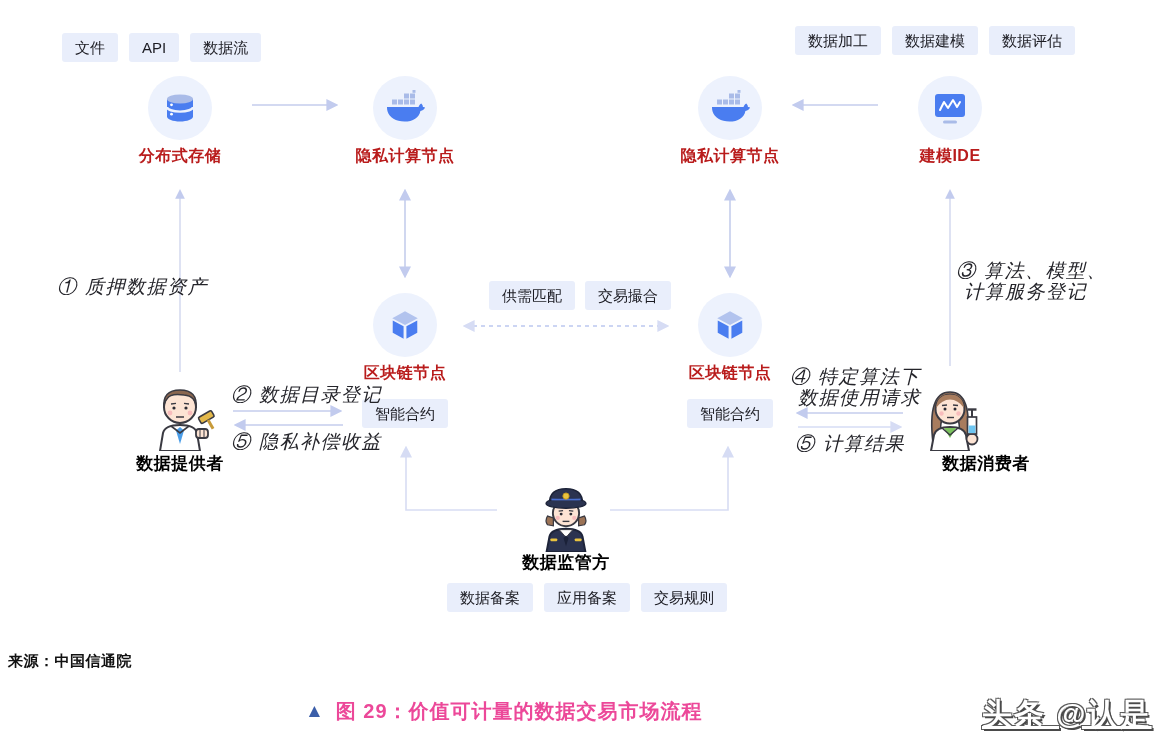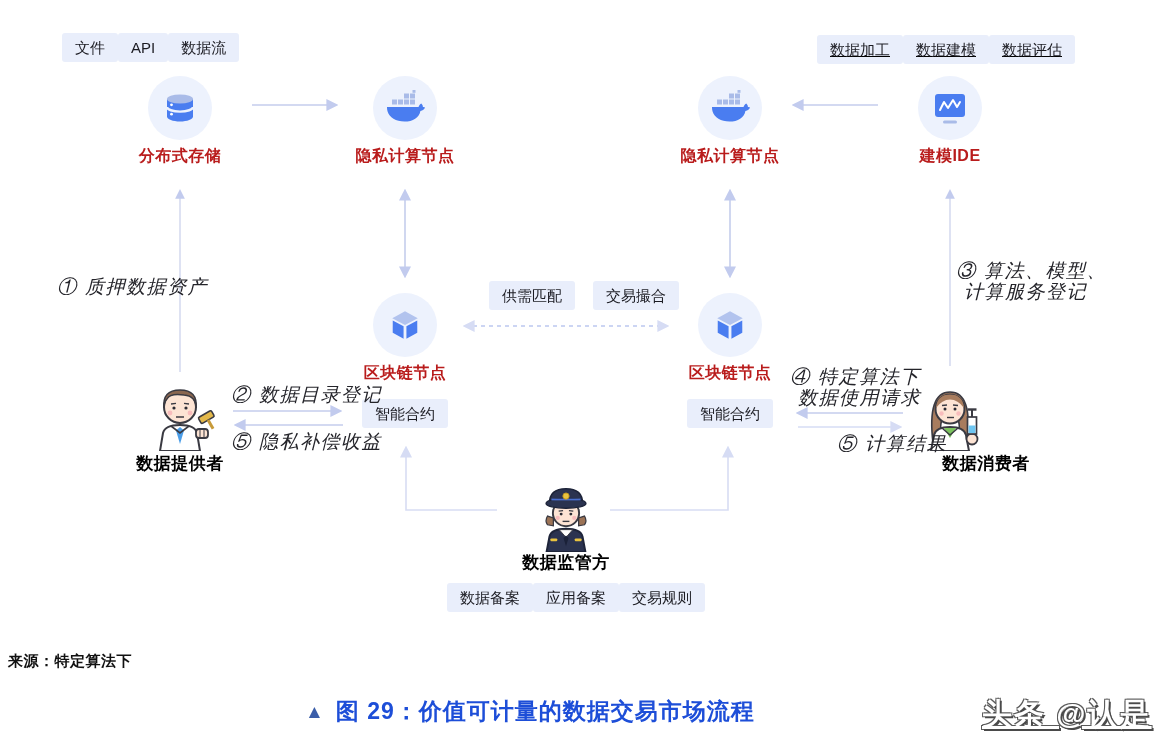--- a/index.html
+++ b/index.html
@@ -4,21 +4,21 @@
 <style>
   * { margin:0; padding:0; box-sizing:border-box; }
   body { font-family:"Liberation Sans","DejaVu Sans",sans-serif; background:#fff; }
   .page { position:relative; width:1155px; height:752px; background:#ffffff; overflow:hidden; }
 
   .tag {
     display:inline-block; background:#e9eefb; color:#1b1b22;
     font-size:15px; line-height:19px; padding:5px 13px; border-radius:3px;
     white-space:nowrap;
   }
-  .tag-row { position:absolute; display:flex; gap:0; }
+  .tag-row { position:absolute; display:flex; gap:11px; }
 
   .node-circle {
     position:absolute; width:64px; height:64px; border-radius:50%;
     background:#edf2fd; display:flex; align-items:center; justify-content:center;
   }
   .node-label {
     position:absolute; width:200px; text-align:center;
     font-size:16px; font-weight:700; color:#b91c1c; letter-spacing:.5px;
   }
   .cx { transform:translateX(-50%); }
@@ -39,21 +39,21 @@
   .arrows { position:absolute; left:0; top:0; pointer-events:none; }
 
   .source-line {
     position:absolute; left:8px; top:652px;
     font-size:15px; font-weight:700; color:#111; letter-spacing:.5px;
   }
   .caption {
     position:absolute; left:305px; top:696px; display:flex; align-items:center; gap:12px;
   }
   .caption .tri { color:#3b5ea9; font-size:19px; line-height:30px; }
-  .caption .txt { font-size:23px; font-weight:700; color:#1d4ed8; letter-spacing:1px; }
+  .caption .txt { font-size:20px; font-weight:700; color:#ec4899; letter-spacing:1px; }
   .watermark {
     position:absolute; left:982px; top:694px;
     font-size:30px; font-weight:700; letter-spacing:2px;
     color:#ffffff;
     text-shadow:2px 2px 0 #4a4a4a, -1px -1px 0 #5a5a5a, 1px -1px 0 #5a5a5a, -1px 1px 0 #5a5a5a;
     text-decoration:underline;
   }
 </style>
 </head>
 <body>
@@ -83,21 +83,21 @@
     <path d="M497,510 H406 V448" stroke="#d8ddf3" stroke-width="1.6" fill="none" marker-end="url(#mB)"></path>
     <path d="M610,510 H728 V448" stroke="#d8ddf3" stroke-width="1.6" fill="none" marker-end="url(#mB)"></path>
   </svg>
 
   <div class="tag-row" style="left:62px; top:33px;">
     <span class="tag">文件</span>
     <span class="tag">API</span>
     <span class="tag">数据流</span>
   </div>
 
-  <div class="tag-row" style="right:80px; top:35px;text-decoration:underline;">
+  <div class="tag-row" style="right:80px; top:26px;">
     <span class="tag">数据加工</span>
     <span class="tag">数据建模</span>
     <span class="tag">数据评估</span>
   </div>
 
   <div class="node-circle" style="left:148px; top:76px;">
     <svg width="36" height="36" viewBox="0 0 36 36">
       <path d="M5,9 v17.5 c0,2.8 5.8,5 13,5 s13,-2.2 13,-5 V9 Z" fill="#4a7df0"></path>
       <path d="M5,17 a13,4.6 0 0 0 26,0" fill="none" stroke="#edf2fd" stroke-width="2.4"></path>
       <ellipse cx="18" cy="9" rx="13" ry="4.6" fill="#a9bbe8"></ellipse>
@@ -161,21 +161,21 @@
   <div class="node-circle" style="left:698px; top:293px;">
     <svg width="34" height="34" viewBox="0 0 36 36">
       <polygon points="18,3.5 31.5,10.8 18,18 4.5,10.8" fill="#b2c3ee"></polygon>
       <polygon points="5,13.2 16.5,19.4 16.5,32.5 5,26.3" fill="#4a7df0"></polygon>
       <polygon points="31,13.2 19.5,19.4 19.5,32.5 31,26.3" fill="#4a7df0"></polygon>
     </svg>
   </div>
   <div class="node-label cx" style="left:730px; top:363px;">区块链节点</div>
   <span class="tag cx" style="position:absolute; left:730px; top:399px;">智能合约</span>
 
-  <div class="tag-row" style="left:489px; top:281px; gap:18px;">
+  <div class="tag-row" style="left:489px; top:281px; gap:10px;">
     <span class="tag">供需匹配</span>
     <span class="tag">交易撮合</span>
   </div>
 
   <div class="actor" style="left:134px; top:381px;">
     <svg width="92" height="70" viewBox="0 0 92 70">
       <g transform="rotate(-30 74 38)">
         <rect x="66" y="32" width="15" height="7" rx="1.5" fill="#e3b84a" stroke="#3a3a42" stroke-width="1.6"></rect>
         <line x1="73.5" y1="39" x2="73.5" y2="49" stroke="#c79a39" stroke-width="3"></line>
       </g>
@@ -257,22 +257,22 @@
   <div class="anno" style="left:231px; top:384px;">② 数据目录登记</div>
   <div class="anno" style="left:231px; top:431px;text-align:center;">⑤ 隐私补偿收益</div>
   <div class="anno" style="left:956px; top:260px;">
     <div>③ 算法、模型、</div>
     <div class="ind">计算服务登记</div>
   </div>
   <div class="anno" style="left:790px; top:366px;">
     <div>④ 特定算法下</div>
     <div class="ind">数据使用请求</div>
   </div>
-  <div class="anno" style="left:795px; top:433px;margin-left:42px;">⑤ 计算结果</div>
-
-  <div class="source-line">来源：特定算法下</div>
+  <div class="anno" style="left:795px; top:433px;">⑤ 计算结果</div>
+
+  <div class="source-line">来源：中国信通院</div>
   <div class="caption">
     <span class="tri">▲</span>
     <span class="txt">图 29：价值可计量的数据交易市场流程</span>
   </div>
   <div class="watermark">头条 @认是</div>
 
 </div>
 
 </body></html>

